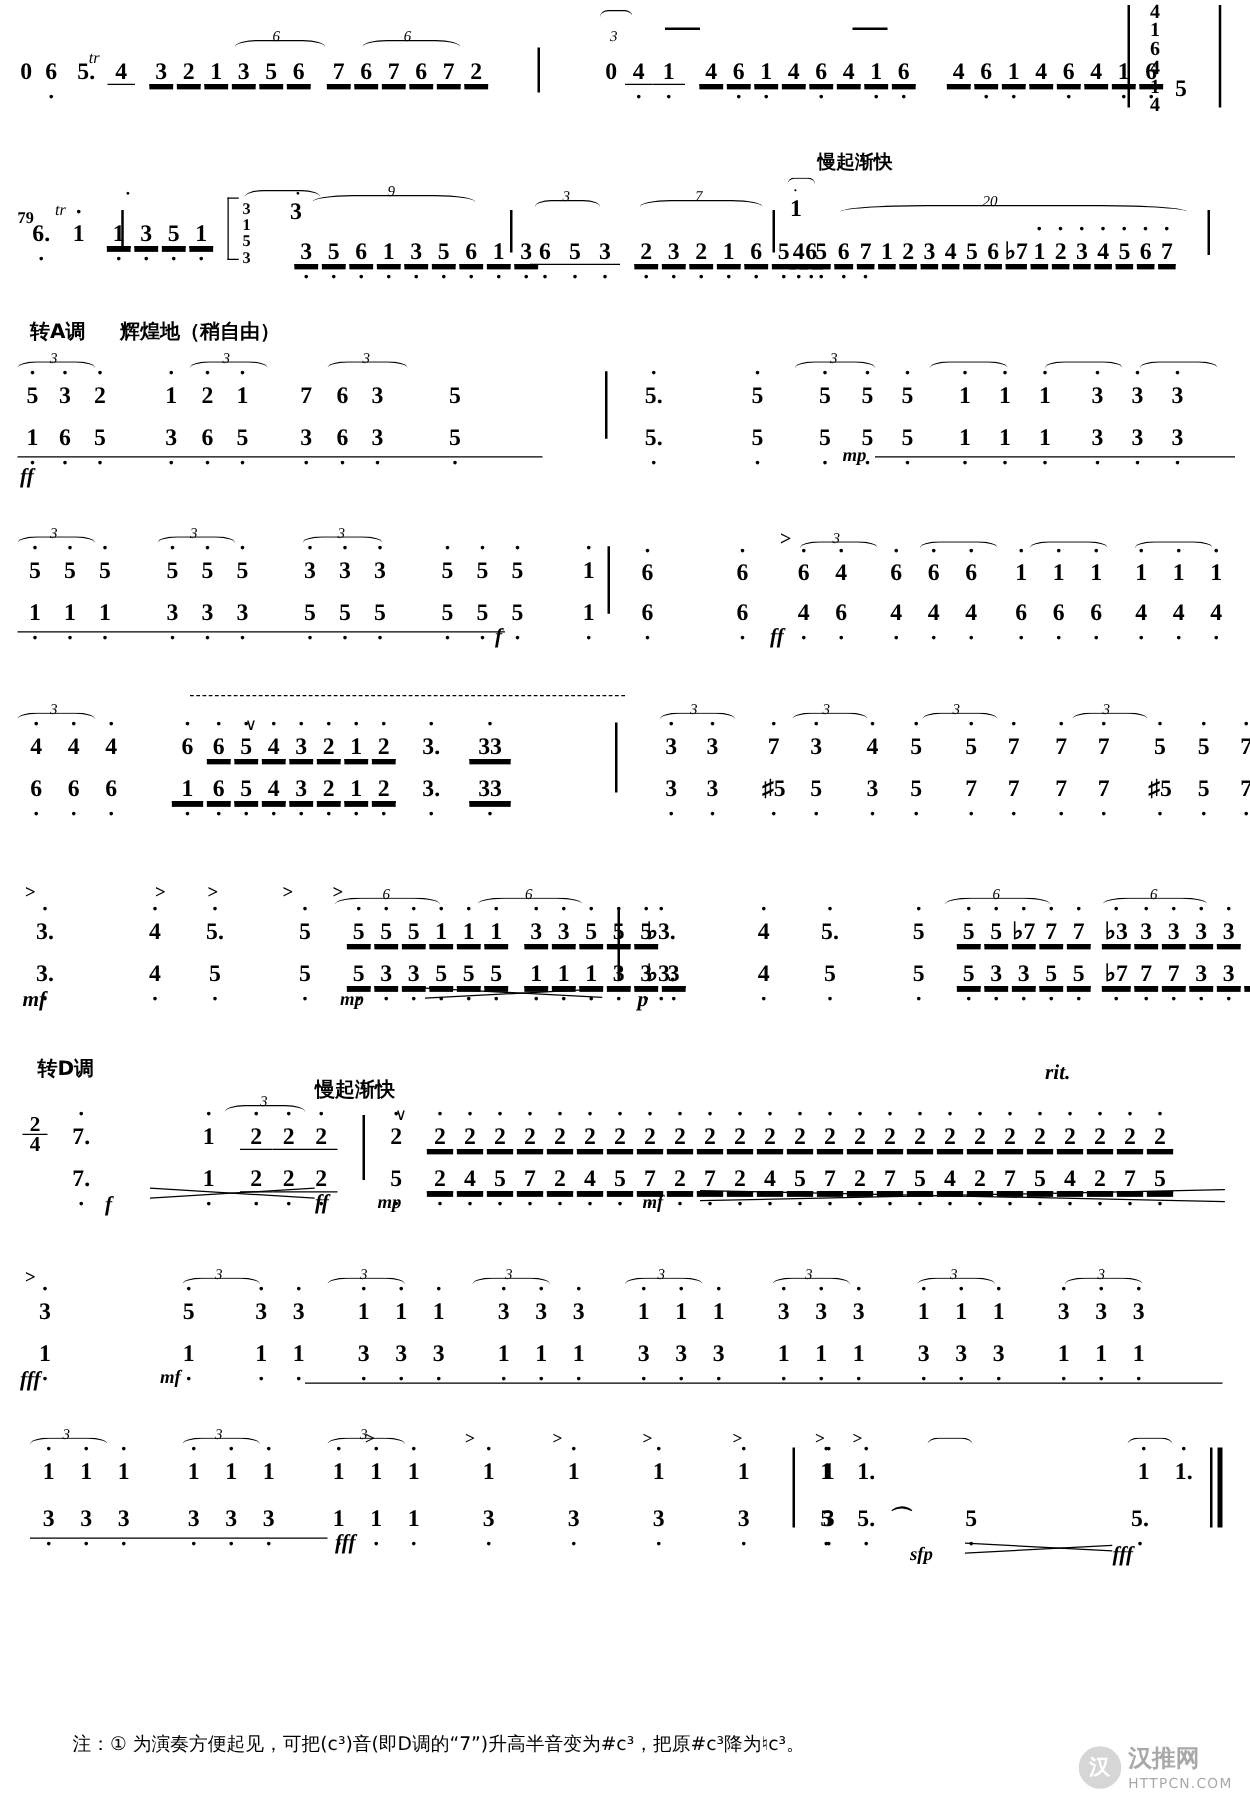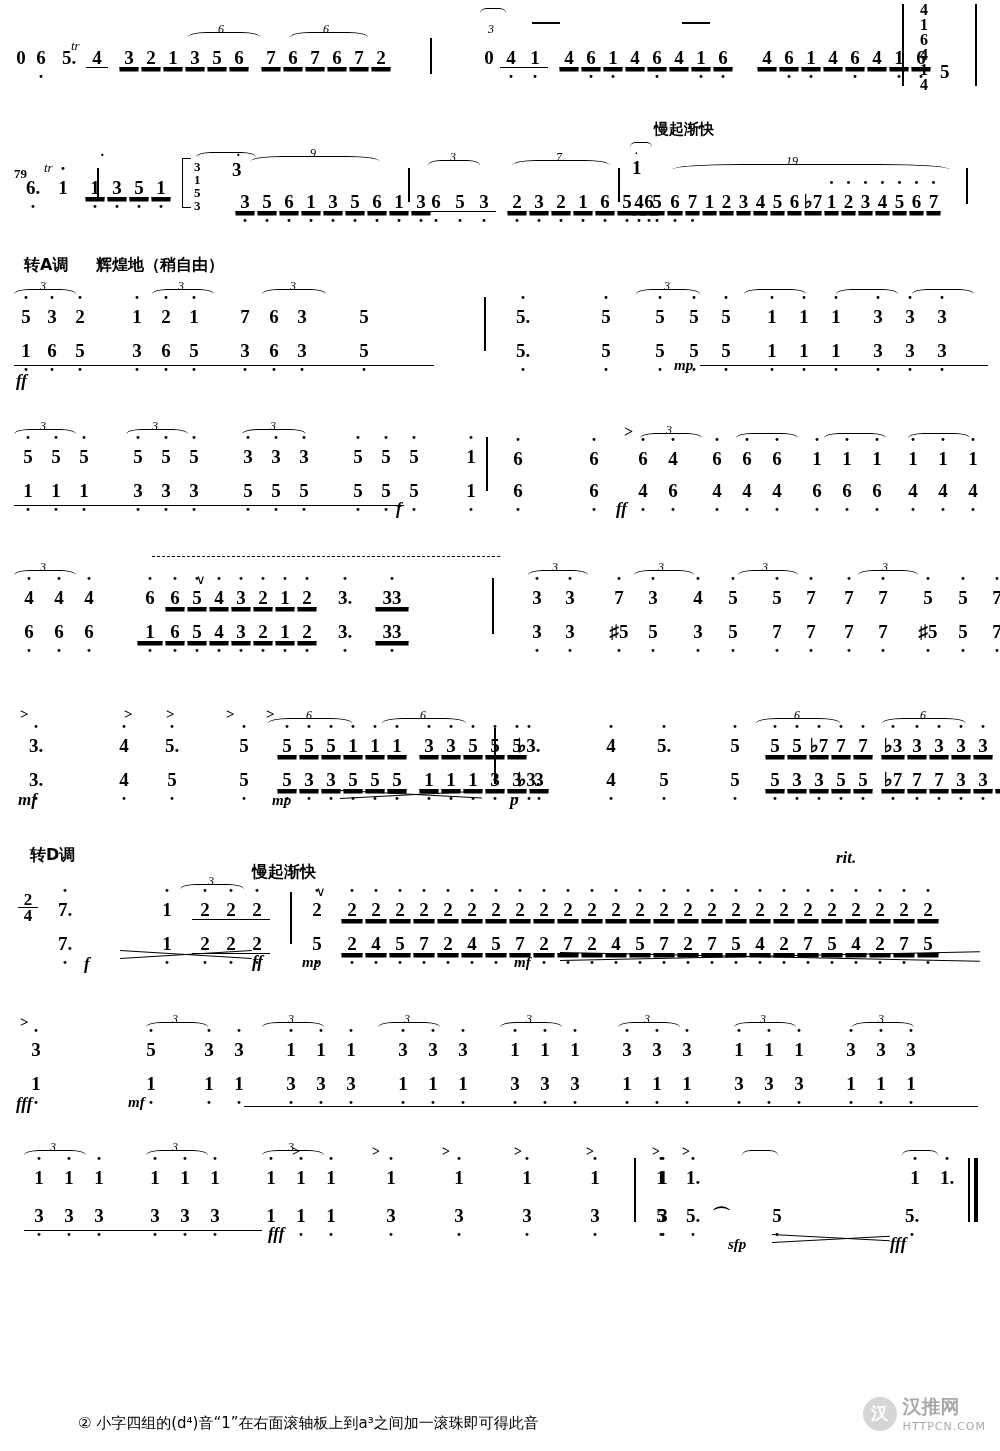--- a/index.html
+++ b/index.html
@@ -194,21 +194,21 @@
     </div>
 
     <div class="bar" style="left:618px;top:48px;height:34px;"></div>
 
     <div class="cn" style="left:654px;top:0px;">慢起渐快</div>
     <div class="slur" style="left:630px;top:22px;width:22px;"></div>
     <div class="abs num" style="left:632px;top:38px;">1</div>
     <div class="abs" style="left:634px;top:26px;font-size:14px;">·</div>
 
     <div class="slur" style="left:672px;top:44px;width:278px;"></div>
-    <div class="tup" style="left:786px;top:34px;">19</div>
+    <div class="tup" style="left:786px;top:34px;">20</div>
 
     <div class="row num" style="position:absolute;left:630px;top:72px;">
       <span class="cell b2 dotdn" style="width:18px;">4</span>
       <span class="cell b2 dotdn" style="width:18px;">5</span>
       <span class="cell b2 dotdn" style="width:18px;">6</span>
       <span class="cell b2 dotdn" style="width:17px;">7</span>
       <span class="cell b2" style="width:17px;">1</span>
       <span class="cell b2" style="width:17px;">2</span>
       <span class="cell b2" style="width:17px;">3</span>
       <span class="cell b2" style="width:17px;">4</span>
@@ -804,21 +804,21 @@
     <div class="hair" style="left:772px;top:92px;width:118px;height:14px;">
       <i style="width:118px;transform:rotate(-3deg);top:10px;left:0;"></i>
       <i style="width:118px;transform:rotate(3deg);top:2px;left:0;"></i>
     </div>
     <div class="dyn" style="left:890px;top:94px;">fff</div>
 
     <div class="bar" style="left:968px;top:18px;height:64px;"></div>
     <div class="barthick" style="left:974px;top:18px;height:64px;"></div>
   </div>
 
-  <div class="note-cn" style="left:78px;top:1410px;width:860px;">② 小字四组的(d⁴)音“1”在右面滚轴板上到a³之间加一滚珠即可得此音</div>
+  <div class="note-cn" style="left:58px;top:1382px;width:880px;">注：① 为演奏方便起见，可把(c³)音(即D调的“7”)升高半音变为#c³，把原#c³降为♮c³。</div>
 
   <div class="wm">
     <div class="circ">汉</div>
     <div>
       <div class="t1">汉推网</div>
       <div class="t2">HTTPCN.COM</div>
     </div>
   </div>
 
 </div>

